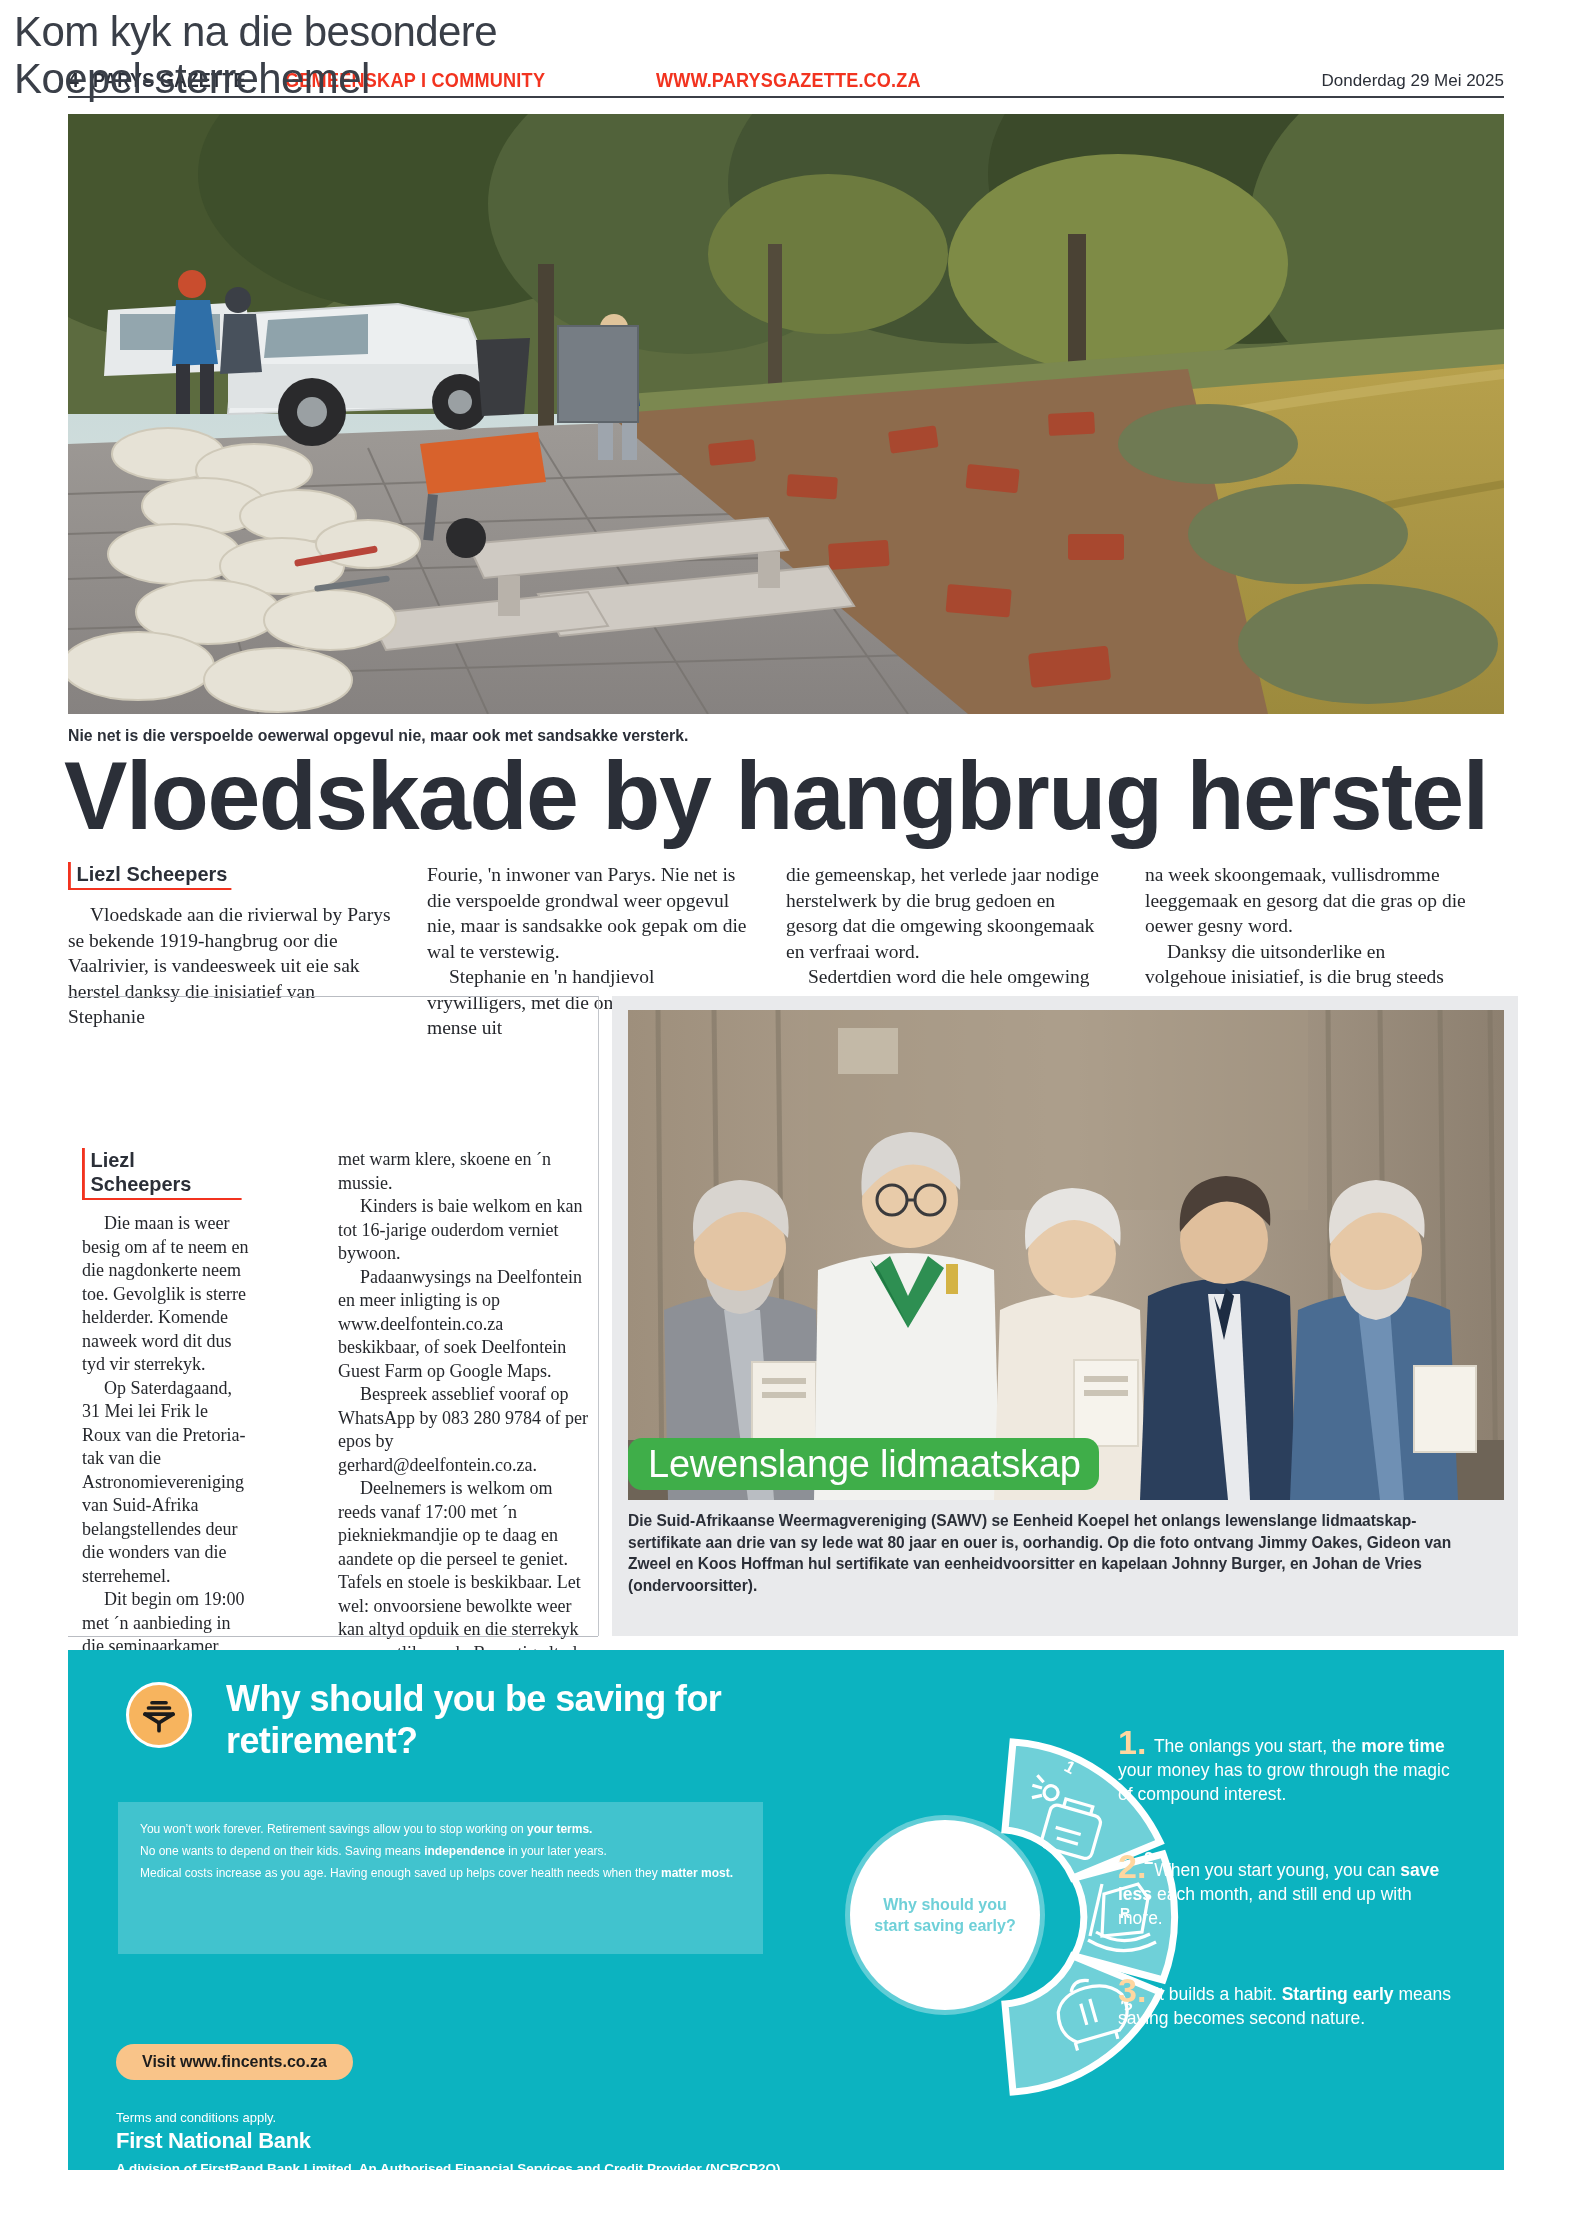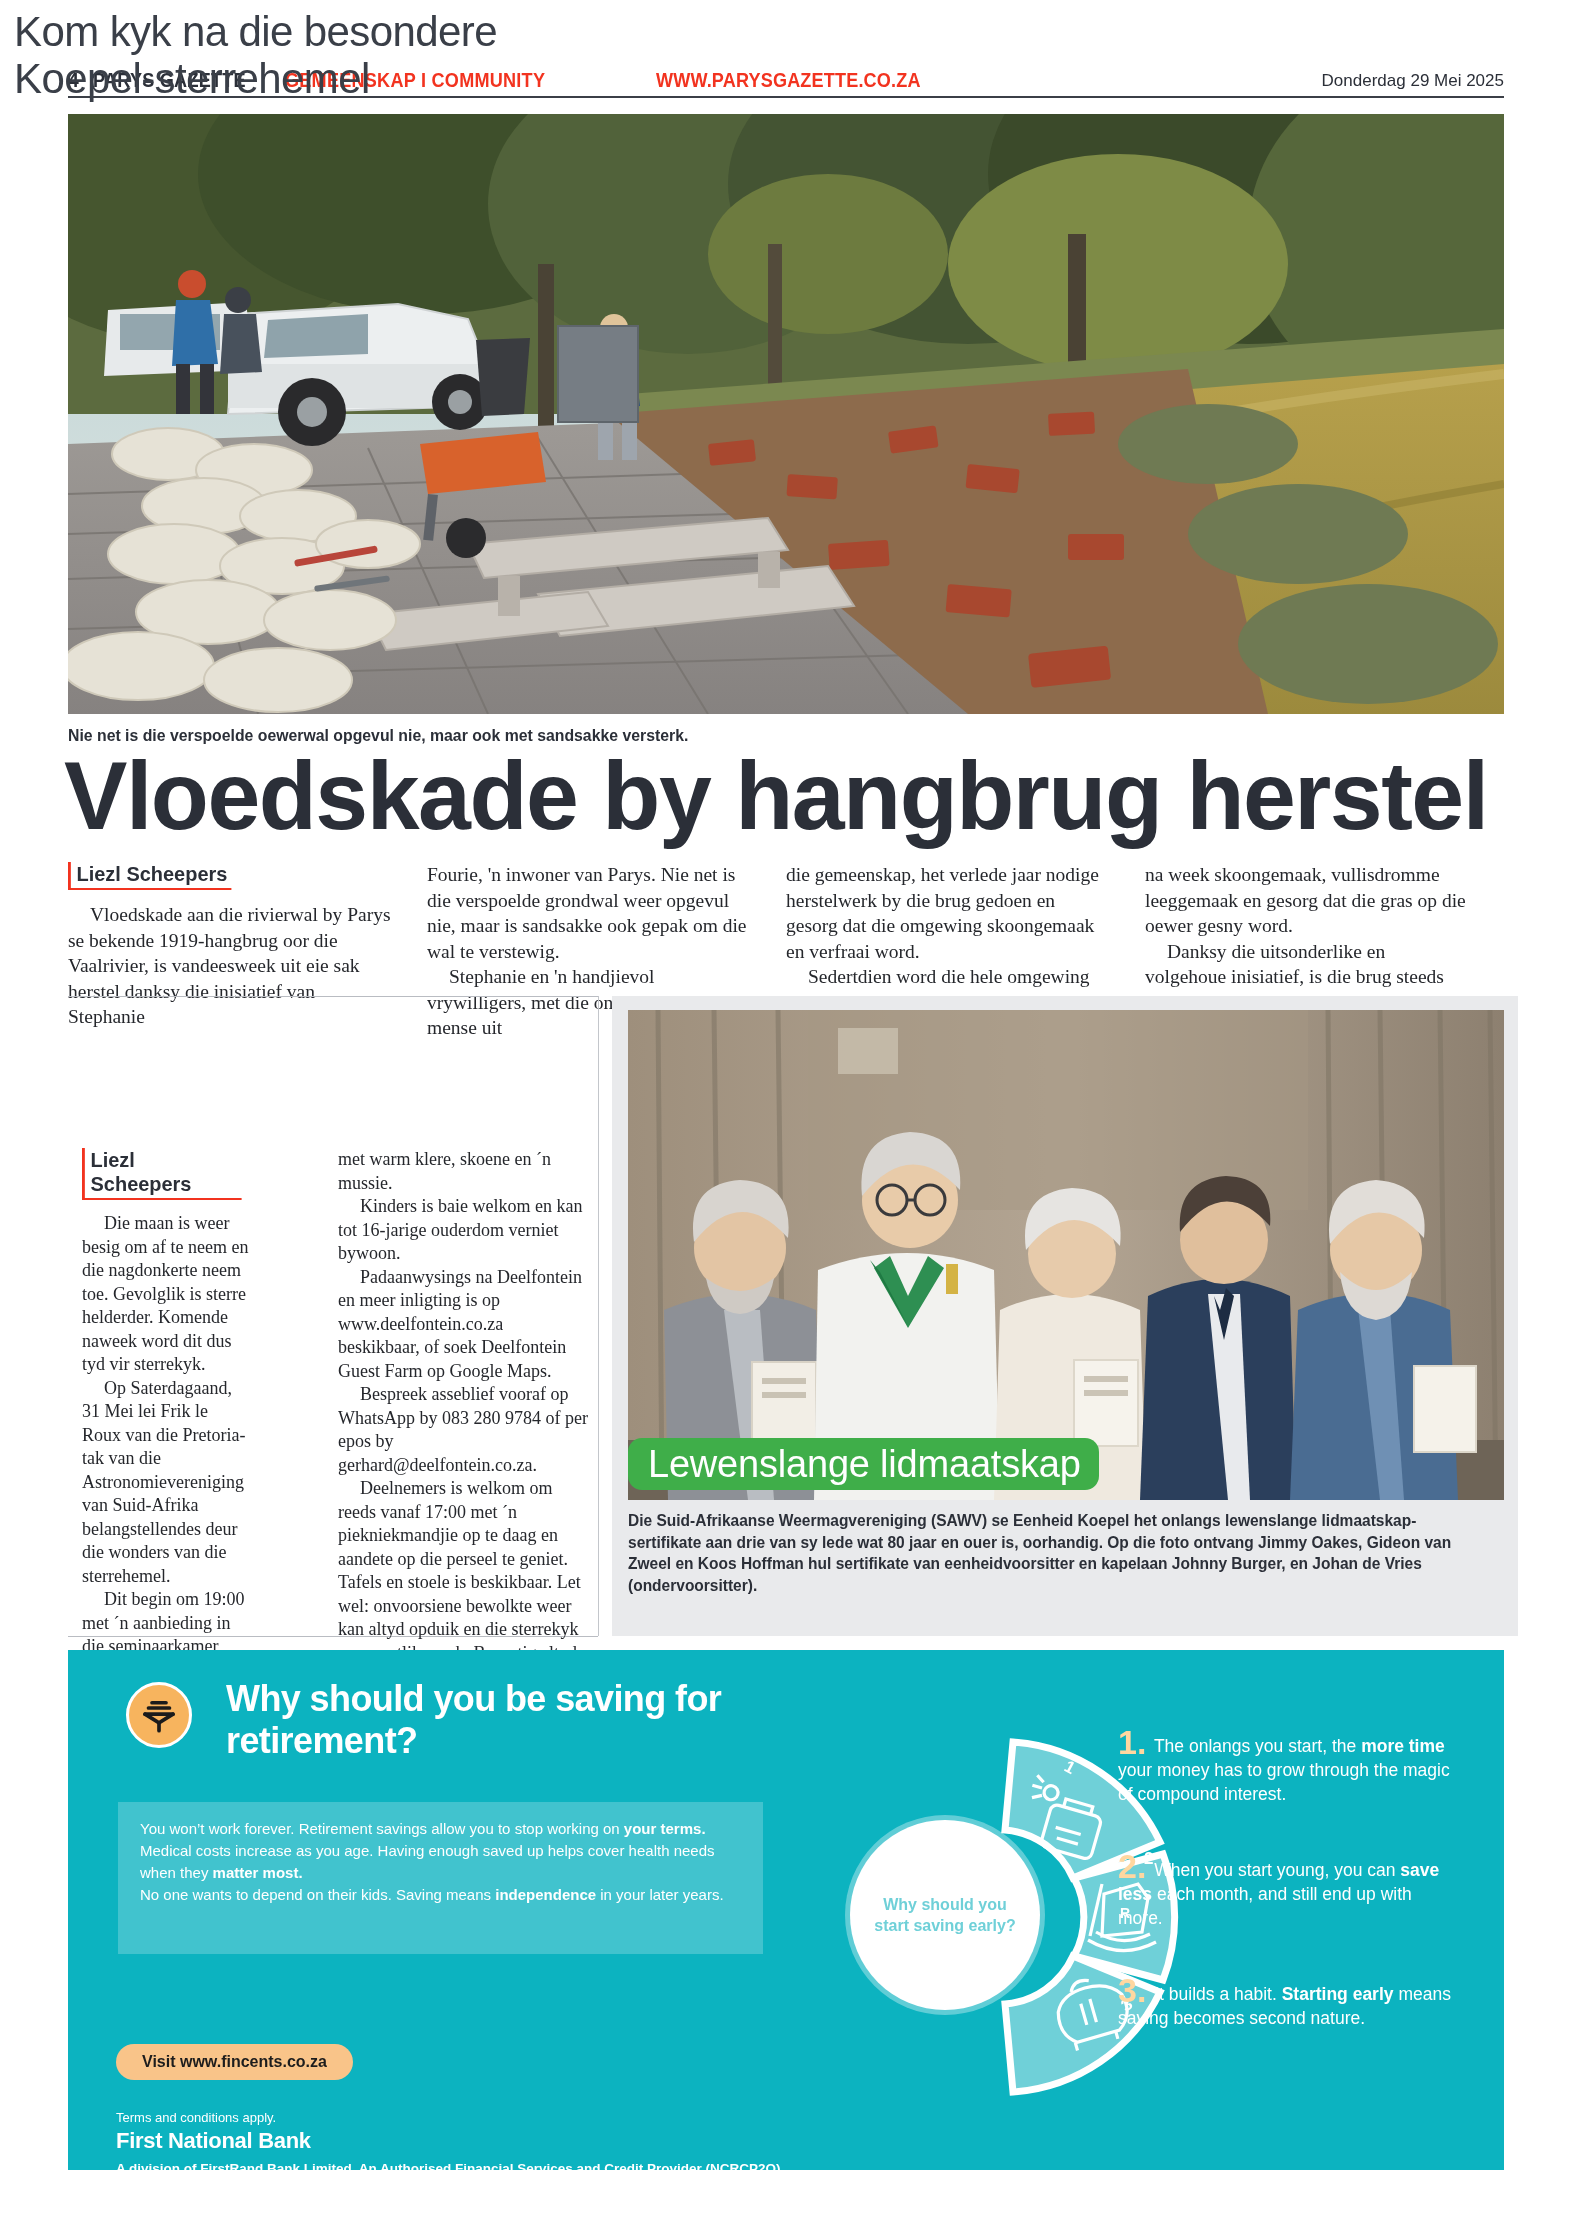--- a/index.html
+++ b/index.html
@@ -136,21 +136,21 @@
     font-family:"Liberation Sans", sans-serif; font-weight:700;
     font-size:36px; line-height:42px; color:#ffffff; letter-spacing:-.6px;
   }
   .ad-textbox {
     position:absolute; left:50px; top:152px; width:645px; height:152px;
     background:rgba(255,255,255,.22);
     padding:16px 22px 0 22px;
   }
   .ad-textbox p {
     font-family:"Liberation Sans", sans-serif; font-weight:400;
-    font-size:15px; line-height:22px; color:#ffffff;
+    font-size:12px; line-height:22px; color:#ffffff;
   }
   .ad-textbox b { font-weight:700; }
 
   .ad-points { position:absolute; left:1050px; top:80px; width:340px; }
   .ad-point { margin-bottom:48px; }
   .ad-point .num {
     font-family:"Liberation Sans", sans-serif; font-weight:700;
     font-size:34px; color:#ffd7a0; line-height:24px;
     vertical-align:-2px; margin-right:3px;
   }
@@ -508,24 +508,24 @@
       </svg>
     </div>
 
     <div class="ad-title">Why should you be saving for retirement?</div>
 
     <div class="ad-textbox">
       <p>
         <span>You won’t work forever. Retirement savings allow you to stop working on </span><b>your terms.</b><span></span>
       </p>
       <p>
-        <span>Medical costs increase as you age. Having enough saved up helps cover health needs when they </span><b>matter most.</b><span></span>
+        <span>No one wants to depend on their kids. Saving means </span><b>independence</b><span> in your later years.</span>
       </p>
       <p>
-        <span>No one wants to depend on their kids. Saving means </span><b>independence</b><span> in your later years.</span>
+        <span>Medical costs increase as you age. Having enough saved up helps cover health needs when they </span><b>matter most.</b><span></span>
       </p>
     </div>
 
     <div class="wheel">
       <svg viewBox="0 0 360 400" width="360" height="400">
 
         <g>
           <path d="M183 24 A176 176 0 0 1 330 124 L243 160 A82 82 0 0 0 175 112 Z" fill="#6fd0d8" stroke="#ffffff" stroke-width="7" transform="translate(-8,6)"></path>
           <text x="225" y="58" fill="#ffffff" font-family="Liberation Sans, sans-serif" font-size="17" font-weight="700" transform="rotate(28 225 58)">1</text>
           <g fill="none" stroke="#ffffff" stroke-width="3.2" transform="translate(218,78) rotate(16)">

